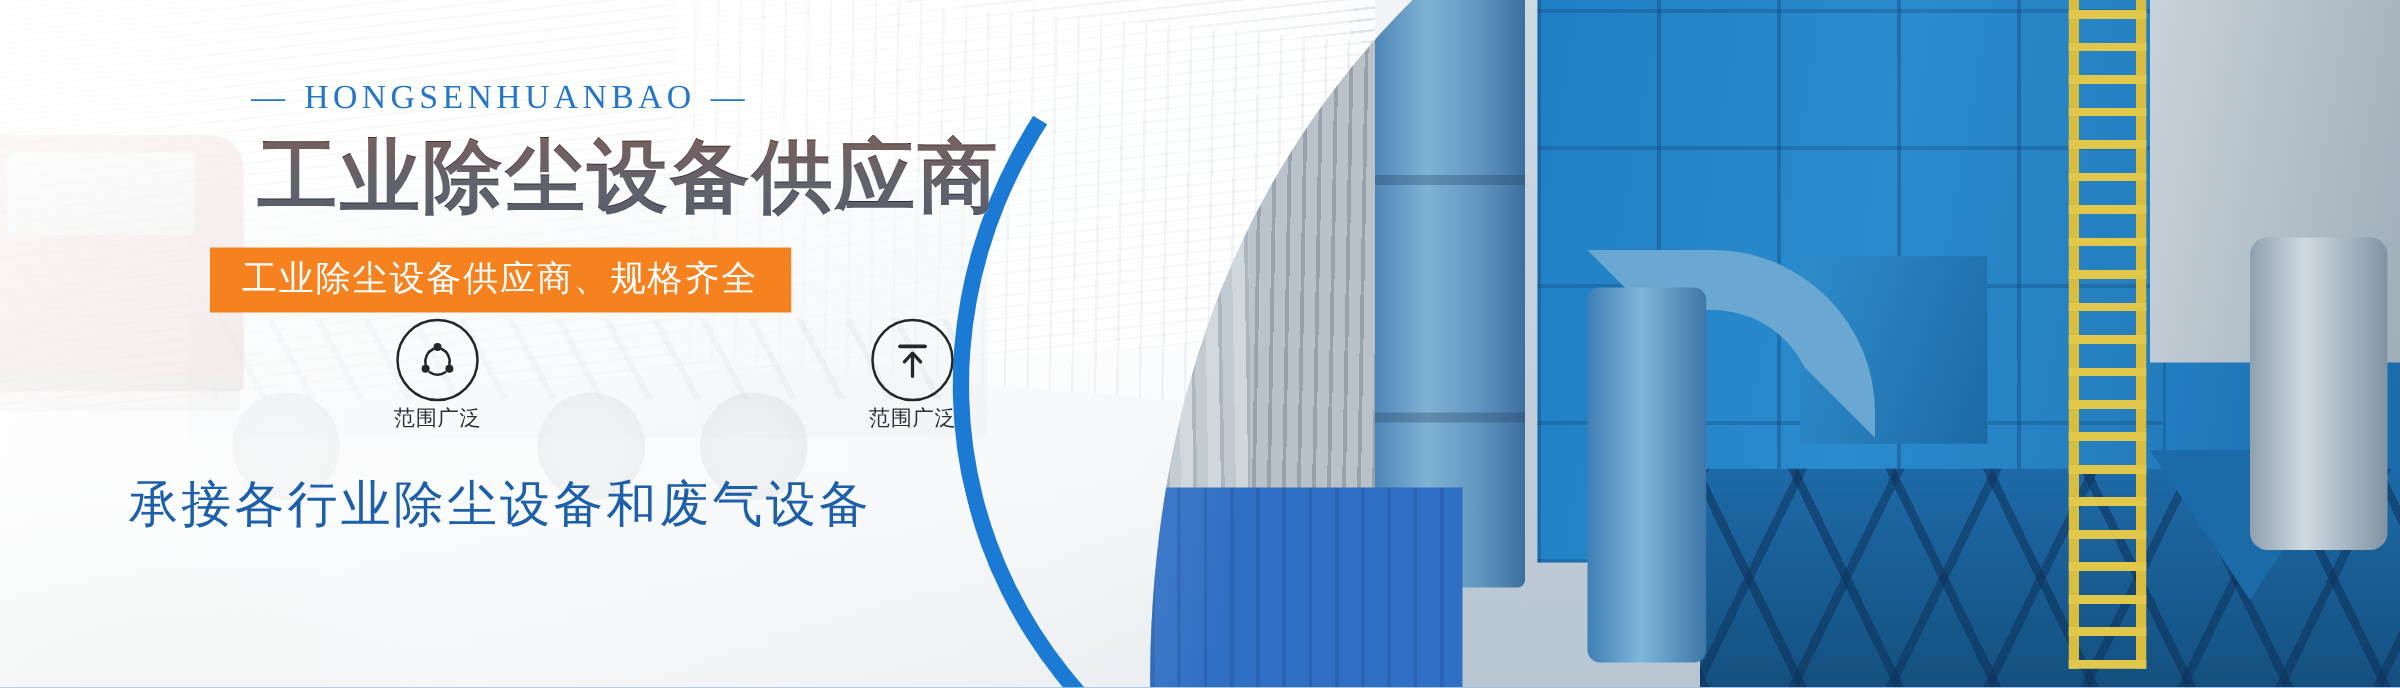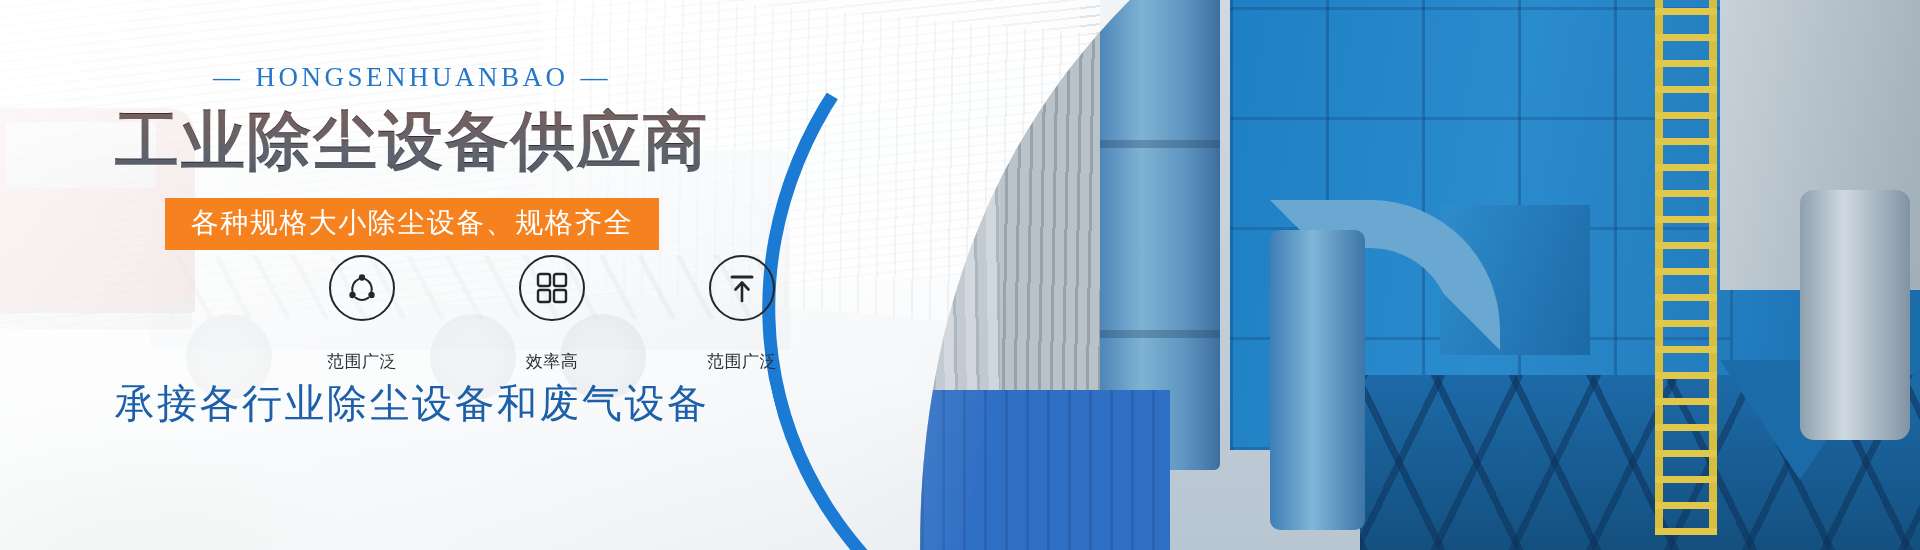--- a/index.html
+++ b/index.html
@@ -186,34 +186,34 @@
   .arc {
     position:absolute; left:760px; top:-120px; width:900px; height:820px;
     border-radius:50%;
     border:13px solid #1a7ad4;
     border-right-color:transparent; border-top-color:transparent; border-bottom-color:transparent;
     transform:rotate(-14deg);
     pointer-events:none;
   }
 
   
-  .content { position:absolute; left:12px; top:0; width:900px; height:540px; }
+  .content { position:absolute; left:0; top:0; width:900px; height:540px; }
 
   .subtitle {
     position:absolute; left:0; top:62px; width:800px;
     text-align:center;
     font-family:"Liberation Serif", serif;
     font-size:27px; color:#2477c8; letter-spacing:3.5px;
     white-space:nowrap;
   }
   .subtitle .dash { display:inline-block; padding:0 12px; font-weight:400; }
 
   .title {
     position:absolute; left:0; top:108px; width:800px;
-    text-align:center;
+    text-align:right;
     font-size:64px; font-weight:bold; letter-spacing:2px;
     background:linear-gradient(180deg,#4a2f2c 0%,#3c2b2f 30%,#2a2f3d 70%,#1d2331 100%);
     -webkit-background-clip:text; background-clip:text;
     -webkit-text-fill-color:transparent; color:transparent;
     line-height:1.05;
     text-shadow:0 1px 0 rgba(255,255,255,.25);
   }
 
   .ribbon-wrap { position:absolute; left:0; top:198px; width:800px; text-align:center; }
   .ribbon {
@@ -231,21 +231,21 @@
     display:flex; justify-content:space-between;
   }
   .feature { width:100px; text-align:center; }
   .circle {
     width:66px; height:66px; margin:0 auto;
     border:2.5px solid #23262b; border-radius:50%;
     display:flex; align-items:center; justify-content:center;
     background:transparent;
   }
   .feature-label {
-    margin-top:29px; font-size:17px; color:#2b3038; letter-spacing:.5px;
+    margin-top:2px; font-size:17px; color:#2b3038; letter-spacing:.5px;
     white-space:nowrap;
   }
 
   .tagline {
     position:absolute; left:0; top:376px; width:800px;
     text-align:center;
     font-size:40px; color:#1d5fa8; letter-spacing:2.5px;
     font-weight:500;
     white-space:nowrap;
   }
@@ -294,50 +294,39 @@
 
   <div class="content">
 
     <div class="subtitle">
       <span class="dash">—</span><span>HONGSENHUANBAO</span><span class="dash">—</span>
     </div>
 
     <h1 class="title">工业除尘设备供应商</h1>
 
     <div class="ribbon-wrap">
-      <div class="ribbon">各种规格大小除尘设备、规格齐全</div>
+      <div class="ribbon">工业除尘设备供应商、规格齐全</div>
     </div>
 
     <div class="features">
 
       <div class="feature">
         <div class="circle">
           <svg width="36" height="36" viewBox="0 0 36 36">
             <circle cx="18" cy="7.5" r="3.2" fill="#23262b"></circle>
             <circle cx="8.5" cy="25" r="3.2" fill="#23262b"></circle>
             <circle cx="27.5" cy="25" r="3.2" fill="#23262b"></circle>
             <path d="M 8.5 21.5 A 11 11 0 0 1 14.6 9.2" stroke="#23262b" stroke-width="2" fill="none" stroke-linecap="round"></path>
             <path d="M 21.4 9.2 A 11 11 0 0 1 27.5 21.5" stroke="#23262b" stroke-width="2" fill="none" stroke-linecap="round"></path>
             <path d="M 11.8 27.8 A 11 11 0 0 0 24.2 27.8" stroke="#23262b" stroke-width="2" fill="none" stroke-linecap="round"></path>
           </svg>
         </div>
         <div class="feature-label">范围广泛</div>
       </div>
 
-      <div class="feature">
-        <div class="circle">
-          <svg width="34" height="34" viewBox="0 0 34 34">
-            <rect x="3" y="3" width="12" height="12" rx="2" stroke="#23262b" stroke-width="2.4" fill="none"></rect>
-            <rect x="19" y="3" width="12" height="12" rx="2" stroke="#23262b" stroke-width="2.4" fill="none"></rect>
-            <rect x="3" y="19" width="12" height="12" rx="2" stroke="#23262b" stroke-width="2.4" fill="none"></rect>
-            <rect x="19" y="19" width="12" height="12" rx="2" stroke="#23262b" stroke-width="2.4" fill="none"></rect>
-          </svg>
-        </div>
-        <div class="feature-label">效率高</div>
-      </div>
 
 
       <div class="feature">
         <div class="circle">
           <svg width="34" height="34" viewBox="0 0 34 34">
             <line x1="7" y1="6" x2="27" y2="6" stroke="#23262b" stroke-width="3" stroke-linecap="round"></line>
             <line x1="17" y1="30" x2="17" y2="12" stroke="#23262b" stroke-width="2.6" stroke-linecap="round"></line>
             <path d="M 10.5 18.5 L 17 11.5 L 23.5 18.5" stroke="#23262b" stroke-width="2.6" fill="none" stroke-linecap="round" stroke-linejoin="round"></path>
           </svg>
         </div>

